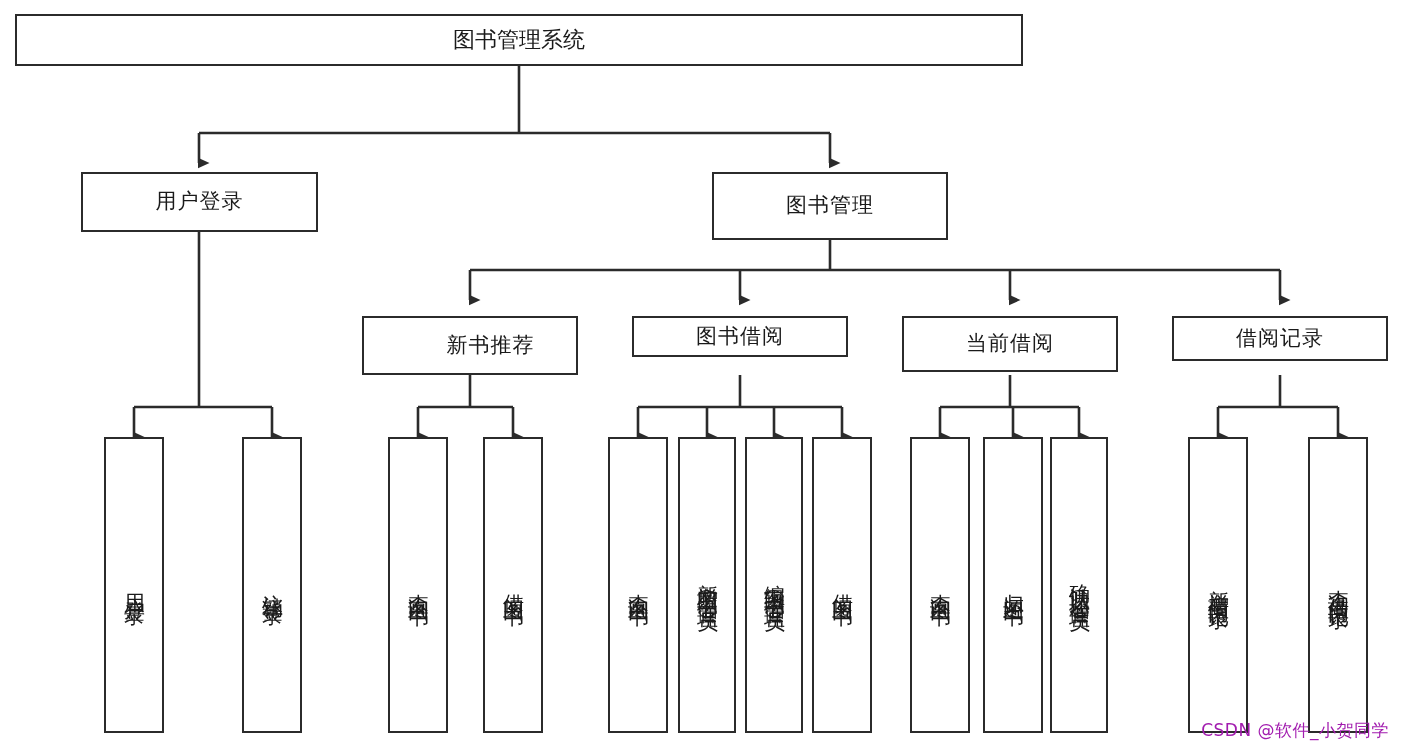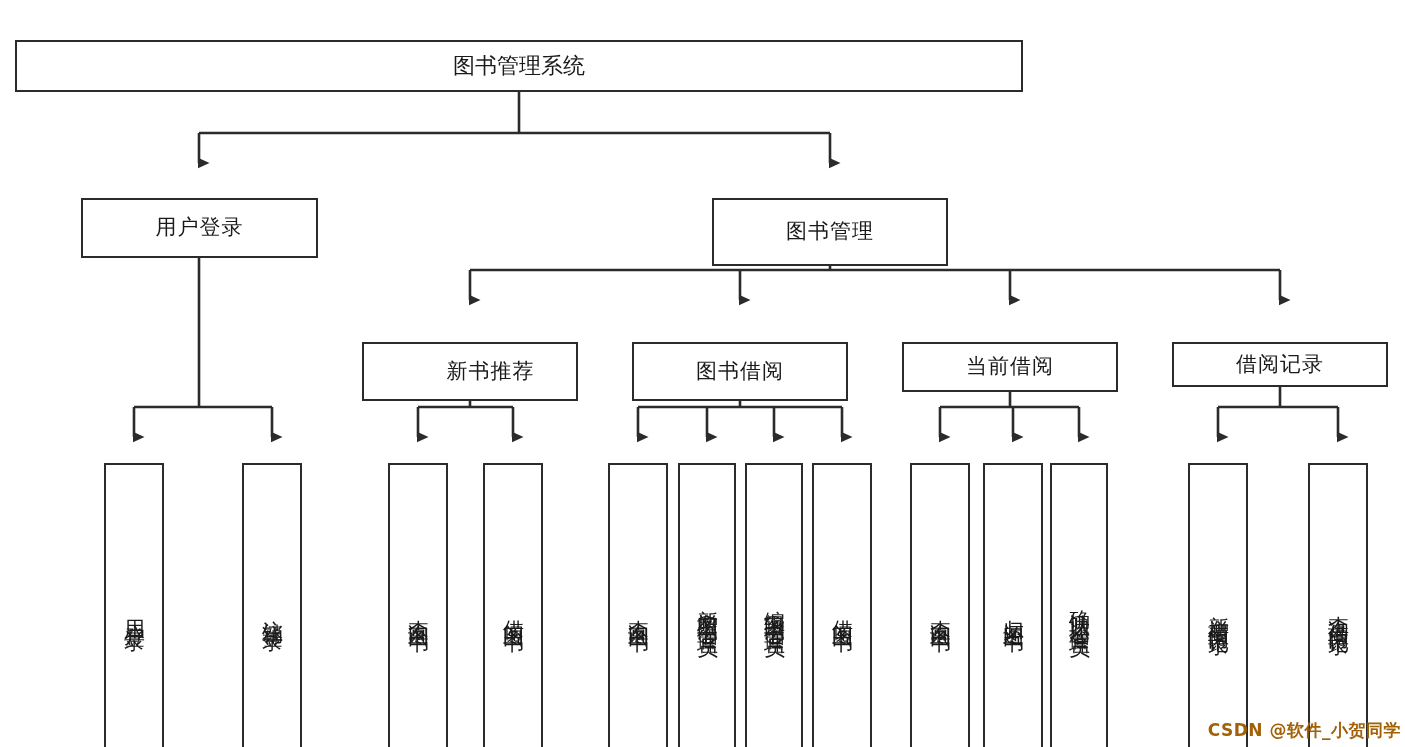--- a/index.html
+++ b/index.html
@@ -27,21 +27,20 @@
   }
   .node {
     position: absolute;
     box-sizing: border-box;
     border: 2px solid #2b2b2b;
     background: #ffffff;
     display: flex;
     align-items: center;
     justify-content: center;
     text-align: center;
-    margin-top: 26px;
   }
   .node.horiz {
     font-size: 21px;
     letter-spacing: 1px;
     line-height: 1.2;
   }
   .node.root {
     font-size: 22px;
   }
   .node.vert {
@@ -54,28 +53,27 @@
     padding-bottom: 6px;
     align-items: center;
     justify-content: center;
   }
   .node-label {
     display: block;
     white-space: pre-line;
   }
   .watermark {
     position: absolute;
-    right: 4px;
+    right: 16px;
     bottom: 5px;
     font-size: 17px;
-    color: #a16207;
+    color: #a21caf;
     letter-spacing: 0.5px;
     white-space: nowrap;
     pointer-events: none;
-    font-weight: bold;
   }
 </style>
 </head>
 <body>
 
 <div id="canvas">
 
   <svg id="edges" viewBox="0 0 1405 747" width="1405" height="747" xmlns="http://www.w3.org/2000/svg">
     <defs>
       <marker id="arrow" viewBox="0 0 12 12" refX="5.5" refY="10.5" markerWidth="12" markerHeight="12" orient="auto-start-reverse" markerUnits="userSpaceOnUse">
@@ -128,24 +126,24 @@
         <span class="node-label">用户登录</span>
       </div>
       <div class="node horiz" style="left: 712px; top: 172px; width: 236px; height: 68px;">
         <span class="node-label">图书管理</span>
       </div>
     </div>
   <div id="level2-container">
       <div class="node horiz" style="left: 362px; top: 316px; width: 216px; height: 59px; padding-left: 41px;">
         <span class="node-label">新书推荐</span>
       </div>
-      <div class="node horiz" style="left: 632px; top: 316px; width: 216px; height: 59px;">
+      <div class="node horiz" style="left: 632px; top: 316px; width: 216px; height: 41px;">
         <span class="node-label">图书借阅</span>
       </div>
-      <div class="node horiz" style="left: 902px; top: 316px; width: 216px; height: 50px;">
+      <div class="node horiz" style="left: 902px; top: 316px; width: 216px; height: 56px;">
         <span class="node-label">当前借阅</span>
       </div>
       <div class="node horiz" style="left: 1172px; top: 316px; width: 216px; height: 45px;">
         <span class="node-label">借阅记录</span>
       </div>
     </div>
   <div id="leaves-container">
       <div class="node vert" style="left: 104px; top: 437px; width: 60px; height: 296px;">
         <span class="node-label">用户登录</span>
       </div>

